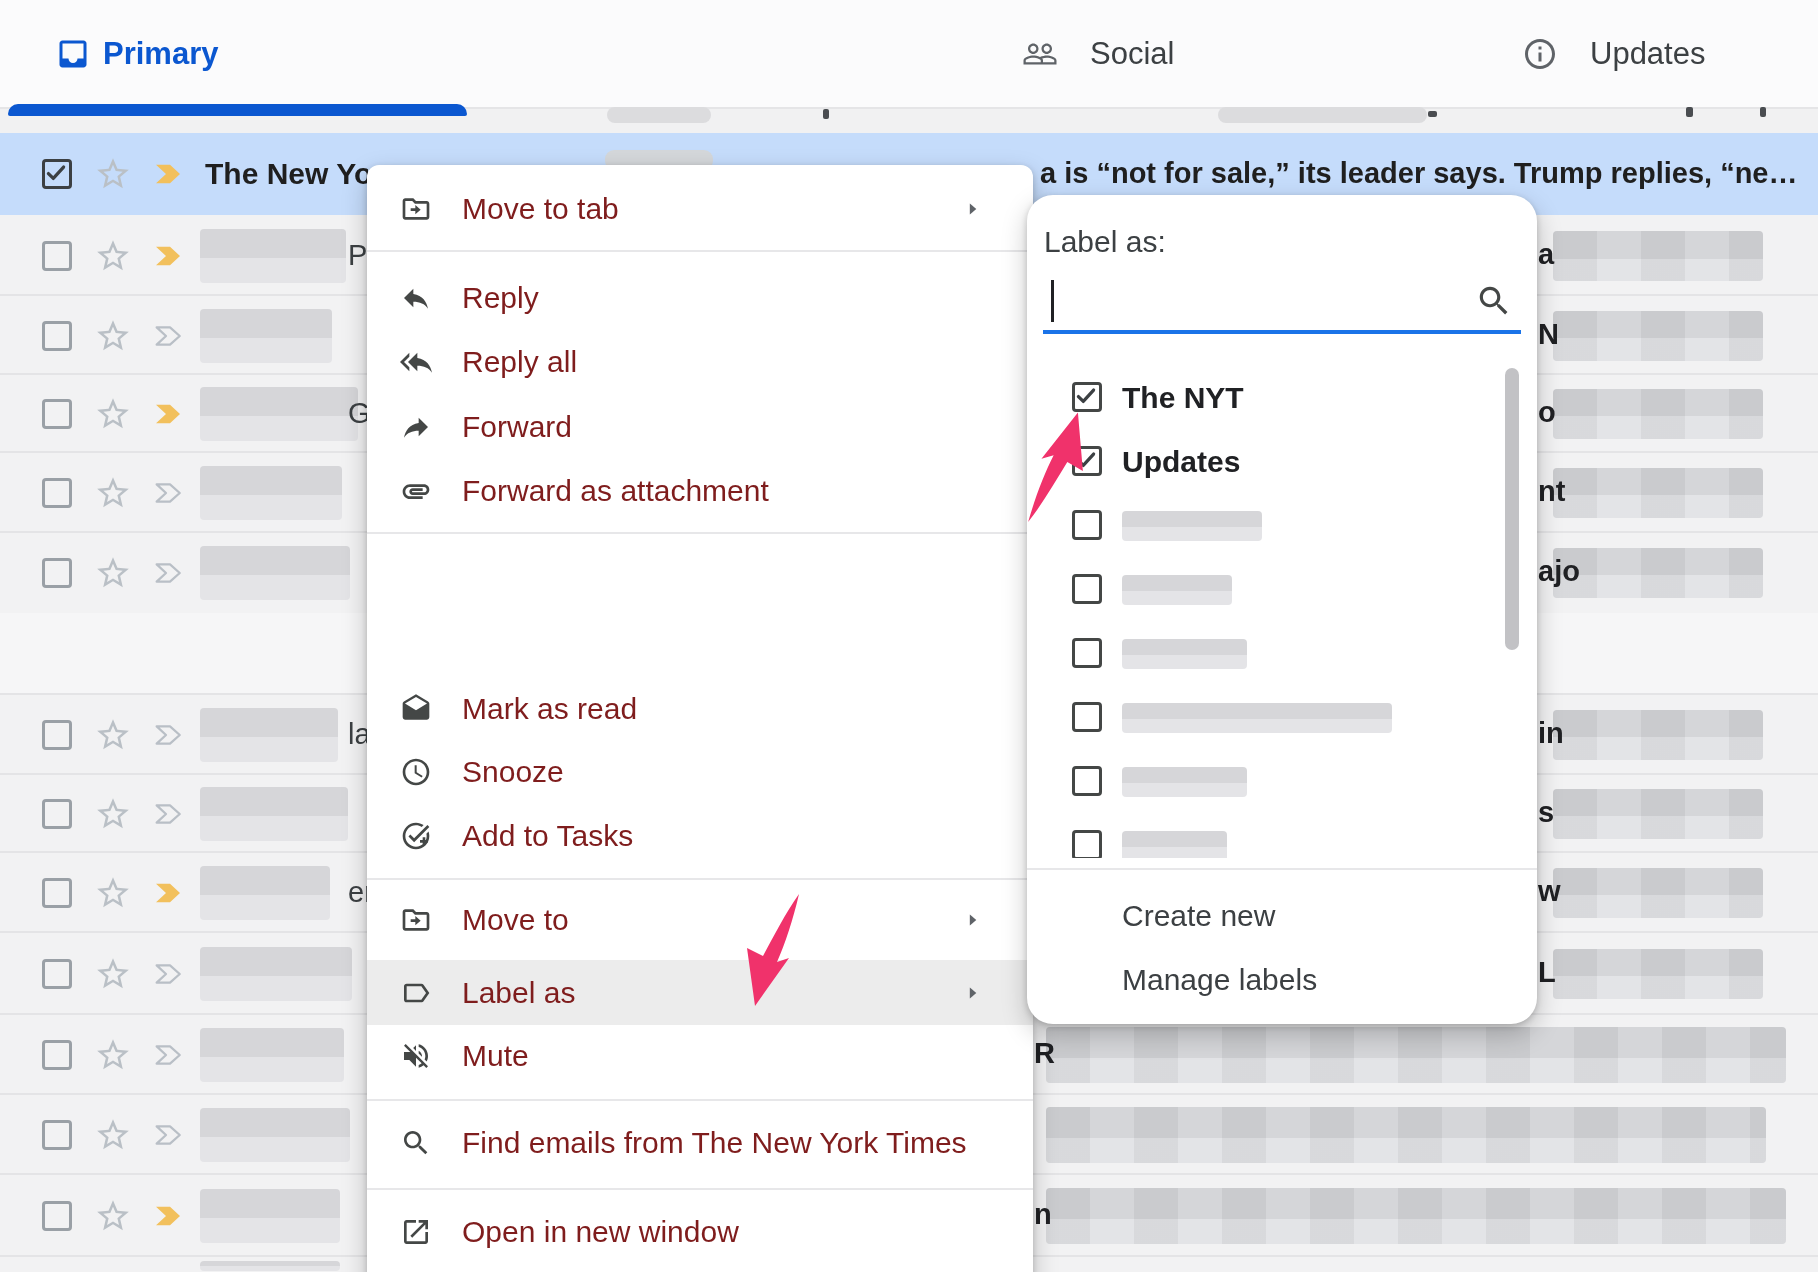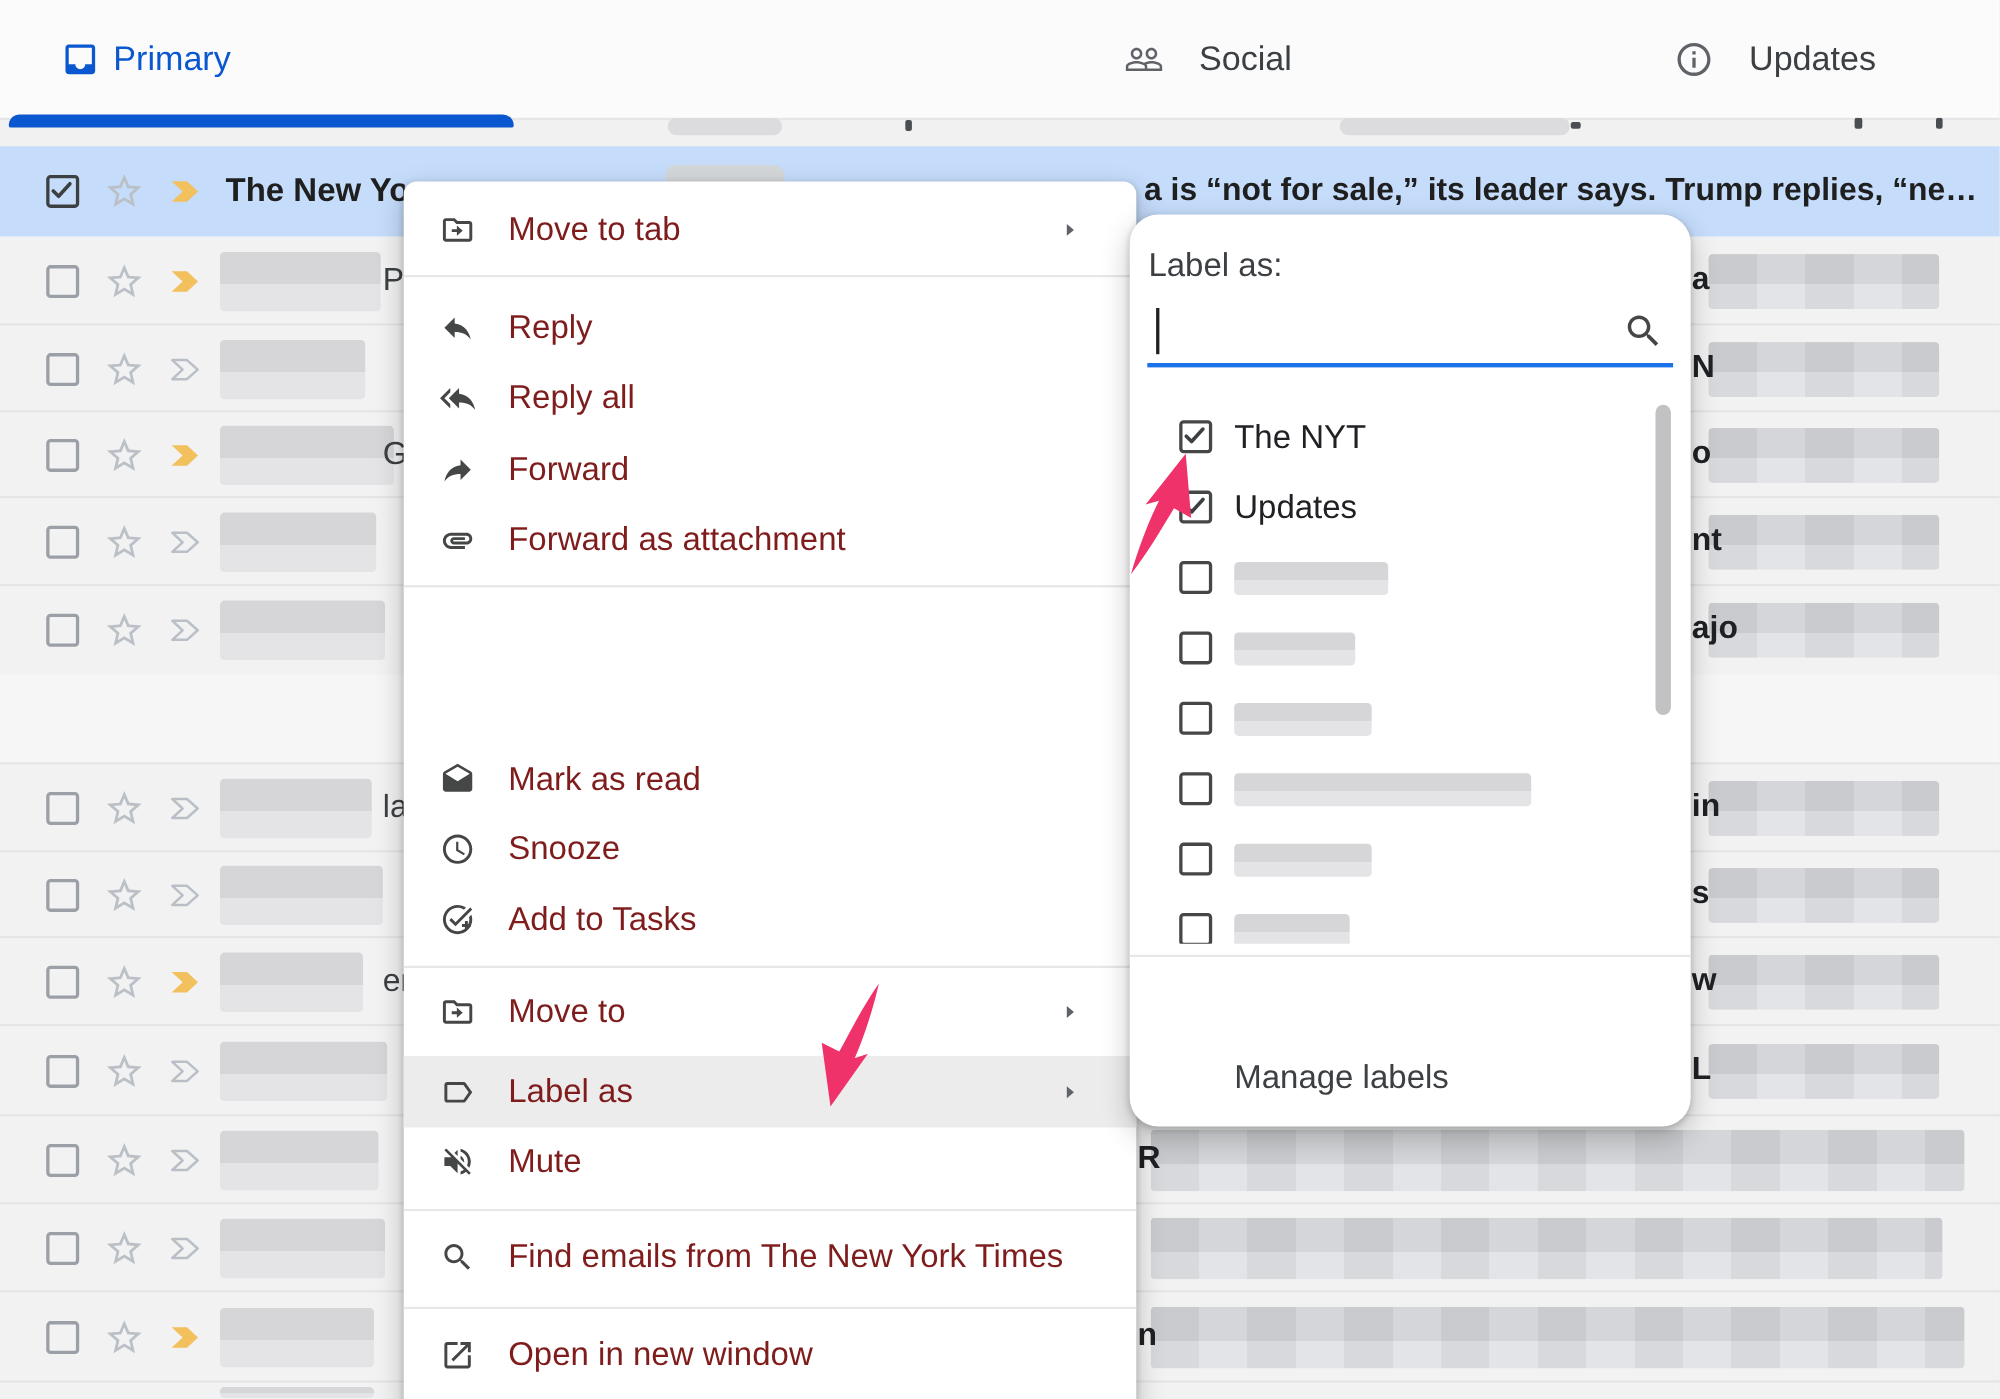--- a/index.html
+++ b/index.html
@@ -5,21 +5,21 @@
   html,body{margin:0;padding:0;background:#e9e9e9;}
   #screen{position:relative;width:1818px;height:1272px;overflow:hidden;
     background:#f2f2f3;font-family:"Liberation Sans",sans-serif;
     -webkit-font-smoothing:antialiased;}
   
   .tabbar{position:absolute;left:0;top:0;width:100%;height:107px;background:#fbfbfc;z-index:6;}
   .tab{position:absolute;top:0;height:100%;display:flex;align-items:center;cursor:pointer;}
   .tab .ticon{display:inline-flex;width:36px;height:36px;}
   .tab .ticon svg{width:100%;height:100%;}
   .tab .tlabel{font-size:31px;color:#3c4043;}
-  .tab.active .tlabel{color:var(--accent-blue,#0b57d0);font-weight:400;}
+  .tab.active .tlabel{color:var(--accent-blue,#0b57d0);font-weight:700;}
   .tab.active .ticon{color:var(--accent-blue,#0b57d0);}
   .tab .ticon{color:#5f6368;}
   .indicator{position:absolute;left:8px;top:104px;width:459px;height:12px;
     background:var(--accent-blue,#0b57d0);border-radius:10px 10px 2px 2px;z-index:7;}
   
   .strip{position:absolute;left:0;top:107px;width:100%;height:26px;background:#f1f1f2;
     border-top:2px solid #e5e5e7;box-sizing:border-box;z-index:1;}
   .strip .chip{position:absolute;background:#dcdcde;border-radius:8px;}
   .mark{position:absolute;background:#4a4d51;border-radius:2px;}
   
@@ -68,21 +68,21 @@
   #label-menu{left:1027px;top:195px;width:510px;height:829px;z-index:20;border-radius:26px;}
   .sub-title{position:absolute;left:17px;top:30px;font-size:30px;color:#3c4043;}
   .sub-search{position:absolute;left:16px;top:77px;width:478px;height:58px;
     border-bottom:4px solid var(--search-underline,#1a73e8);box-sizing:content-box;}
   .sub-search input{position:absolute;left:14px;top:8px;width:390px;height:44px;border:0;outline:0;
     font-size:30px;font-family:inherit;background:transparent;color:#202124;padding:0;}
   .caret{position:absolute;left:8px;top:8px;width:3px;height:42px;background:#202124;}
   .sub-search .sicon{position:absolute;right:8px;top:10px;width:38px;height:38px;color:#444746;}
   .sub-search .sicon svg{width:100%;height:100%;}
   .sub-list{position:absolute;left:0;top:153px;width:100%;height:510px;overflow:hidden;}
-  .label-opt{position:absolute;left:0;width:100%;height:64px;cursor:pointer;}
+  .label-opt{position:absolute;left:0;width:100%;height:64px;cursor:pointer;font-weight:bold;}
   .label-opt .cb{left:45px;top:16px;border-color:#444746;border-width:3px;}
   .label-opt .lname{position:absolute;left:95px;top:15px;font-size:30px;color:#202124;}
   .label-opt .lblob{position:absolute;left:95px;top:17px;height:30px;}
   .sb-thumb{position:absolute;right:18px;top:20px;width:14px;height:282px;
     background:#c2c2c5;border-radius:7px;}
   .sub-div{position:absolute;left:0;top:673px;width:100%;height:2px;background:#e7e7e9;}
   .sub-action{position:absolute;left:0;width:100%;height:64px;cursor:pointer;}
   .sub-action span{position:absolute;left:95px;top:15px;font-size:30px;color:#3c4043;}
   
   .arrow{position:absolute;z-index:30;color:var(--annotation-pink,#f0326b);}
@@ -472,20 +472,23 @@
           <span class="cb dark">
             <svg viewBox="0 0 24 24">
               <path fill="none" stroke="currentColor" stroke-width="3" stroke-linecap="round" stroke-linejoin="round" d="M5 12.5l4.5 4.5L19 6.5"></path>
             </svg>
           </span>
           <span class="lname">The NYT</span>
         </div>
       <div class="sb-thumb"></div>
     </div>
     <div class="sub-div"></div>
+    <div class="sub-action" style="top:689px;">
+      <span>Create new</span>
+    </div>
     <div class="sub-action" style="top:753px;">
       <span>Manage labels</span>
     </div>
   </div>
 
   <div class="arrow" id="arrow-label-as">
     <svg viewBox="0 0 90 120">
         <path fill="currentColor" d="M80 4 C74 30 66 54 58 72 L70 68 L36 116 L28 58 L44 66 C56 44 66 24 80 4 Z"></path>
       </svg>
   </div>

